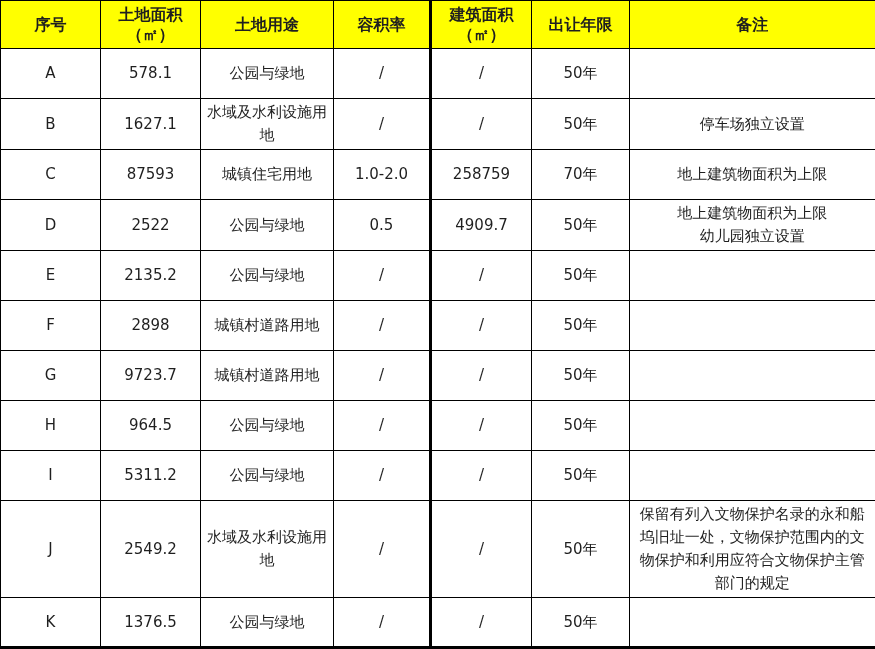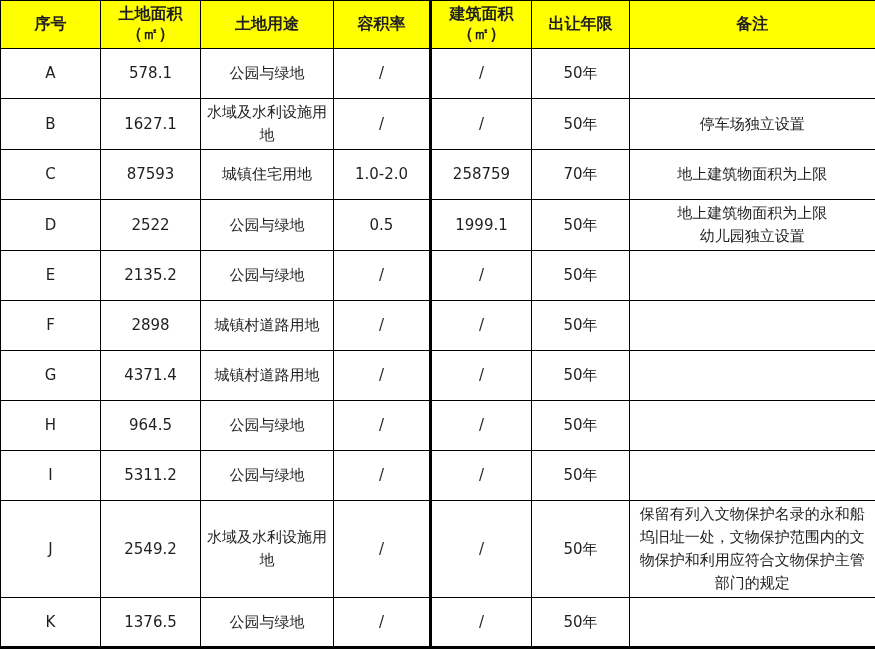--- a/index.html
+++ b/index.html
@@ -28,21 +28,20 @@
     white-space: pre-line;
     overflow: hidden;
   }
   
   table.land-table th:nth-child(5),
   table.land-table td:nth-child(5) {
     border-left: 3px solid #000;
   }
   table.land-table thead tr {
     height: 48px;
-    font-family: Liberation Mono, monospace;
   }
   table.land-table thead th {
     background: #ffff00;
     font-weight: bold;
     font-size: 16px;
     line-height: 20px;
   }
   table.land-table tbody tr {
     height: 50px;
   }
@@ -102,21 +101,21 @@
     <td>1.0-2.0</td>
     <td>258759</td>
     <td>70年</td>
     <td>地上建筑物面积为上限</td>
   </tr>
       <tr>
     <td>D</td>
     <td>2522</td>
     <td>公园与绿地</td>
     <td>0.5</td>
-    <td>1999.1</td>
+    <td>4909.7</td>
     <td>50年</td>
     <td>地上建筑物面积为上限
 幼儿园独立设置</td>
   </tr>
       <tr>
     <td>E</td>
     <td>2135.2</td>
     <td>公园与绿地</td>
     <td>/</td>
     <td>/</td>
@@ -127,21 +126,21 @@
     <td>F</td>
     <td>2898</td>
     <td>城镇村道路用地</td>
     <td>/</td>
     <td>/</td>
     <td>50年</td>
     <td></td>
   </tr>
       <tr>
     <td>G</td>
-    <td>4371.4</td>
+    <td>9723.7</td>
     <td>城镇村道路用地</td>
     <td>/</td>
     <td>/</td>
     <td>50年</td>
     <td></td>
   </tr>
       <tr>
     <td>H</td>
     <td>964.5</td>
     <td>公园与绿地</td>

